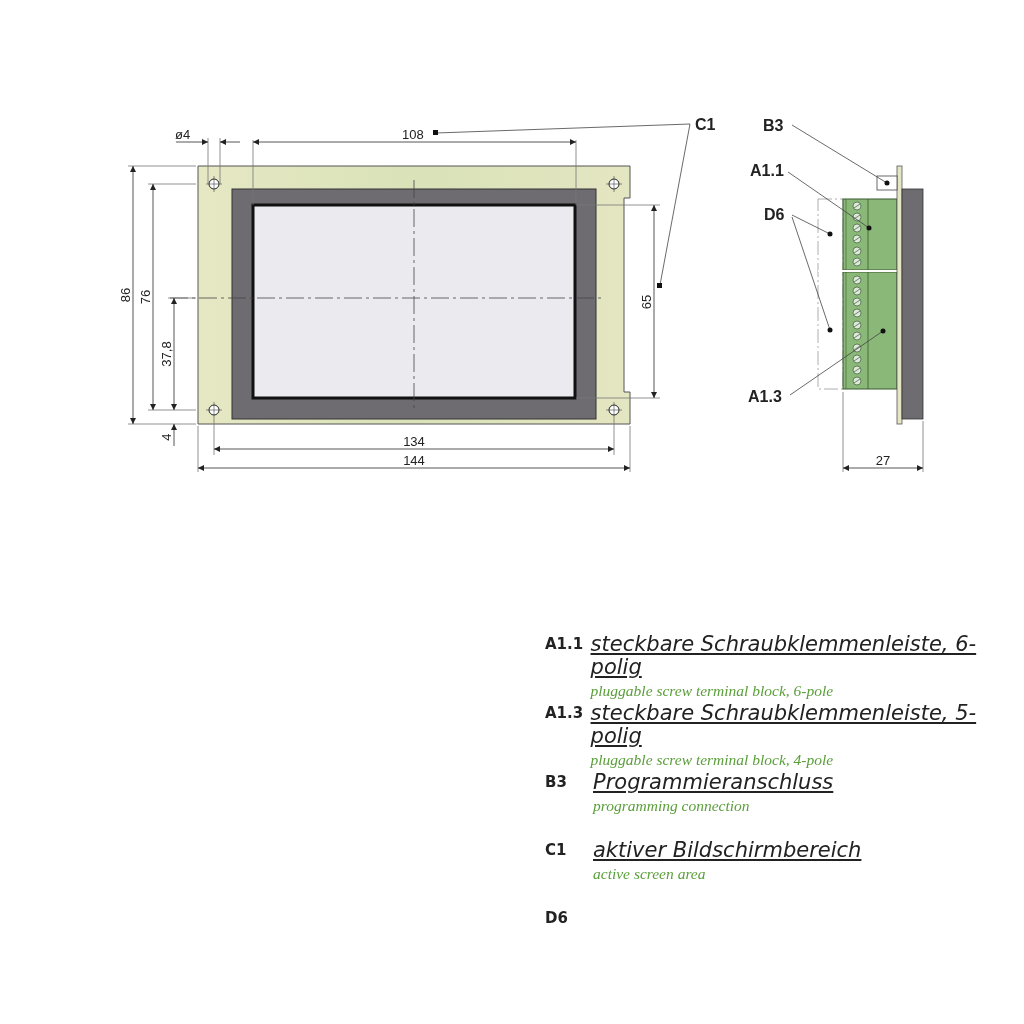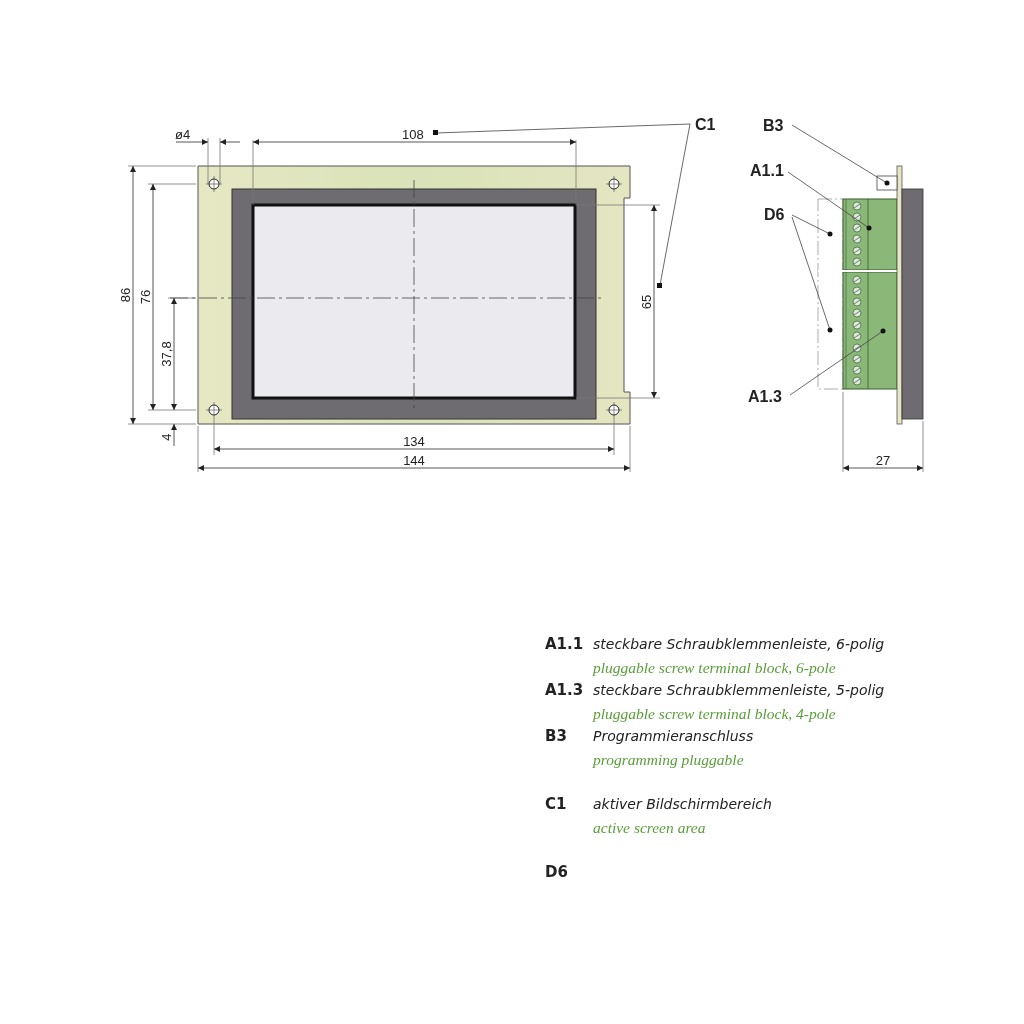--- a/index.html
+++ b/index.html
@@ -5,21 +5,21 @@
   html, body { margin: 0; padding: 0; background: #ffffff; }
   body { width: 1024px; height: 1024px; position: relative; overflow: hidden; font-family: "Liberation Sans", sans-serif; }
   #drawing { position: absolute; left: 0; top: 0; }
   .dim { font-family: "Liberation Sans", sans-serif; font-size: 13px; fill: #222; }
   .callout { font-family: "Liberation Sans", sans-serif; font-size: 16px; font-weight: bold; fill: #222; }
   .legend { position: absolute; left: 545px; top: 633px; width: 460px; font-family: "DejaVu Sans", sans-serif; }
   .legend-item { display: flex; margin-bottom: 0; }
   .legend-item.gap { margin-top: 22px; }
   .code { width: 48px; font-weight: bold; font-size: 15px; color: #222; line-height: 23px; font-style: normal; }
   .texts { display: flex; flex-direction: column; }
-  .de { font-style: italic; font-size: 14px; color: #222; line-height: 23px; font-family: "DejaVu Sans", sans-serif; font-weight: 300; }
+  .de { font-style: italic; font-size: 21px; color: #222; line-height: 23px; font-family: "DejaVu Sans", sans-serif; font-weight: 300; text-decoration: underline; }
   .en { font-style: italic; font-size: 15.5px; color: #5a9e3a; line-height: 23px; font-family: Liberation Serif, serif; }
 </style>
 </head>
 <body>
 
 <svg id="drawing" width="1024" height="1024" viewBox="0 0 1024 1024">
   <defs>
     <marker id="arr" viewBox="0 0 10 10" refX="10" refY="5" markerWidth="9" markerHeight="6" orient="auto-start-reverse" markerUnits="userSpaceOnUse">
       <path d="M0,0 L10,5 L0,10 z" fill="#222"></path>
     </marker>
@@ -202,21 +202,21 @@
     <div class="code">A1.3</div>
     <div class="texts">
       <span class="de">steckbare Schraubklemmenleiste, 5-polig</span>
       <span class="en">pluggable screw terminal block, 4-pole</span>
     </div>
   </div>
   <div class="legend-item">
     <div class="code">B3</div>
     <div class="texts">
       <span class="de">Programmieranschluss</span>
-      <span class="en">programming pluggable</span>
+      <span class="en">programming connection</span>
     </div>
   </div>
   <div class="legend-item gap">
     <div class="code">C1</div>
     <div class="texts">
       <span class="de">aktiver Bildschirmbereich</span>
       <span class="en">active screen area</span>
     </div>
   </div>
   <div class="legend-item gap">

